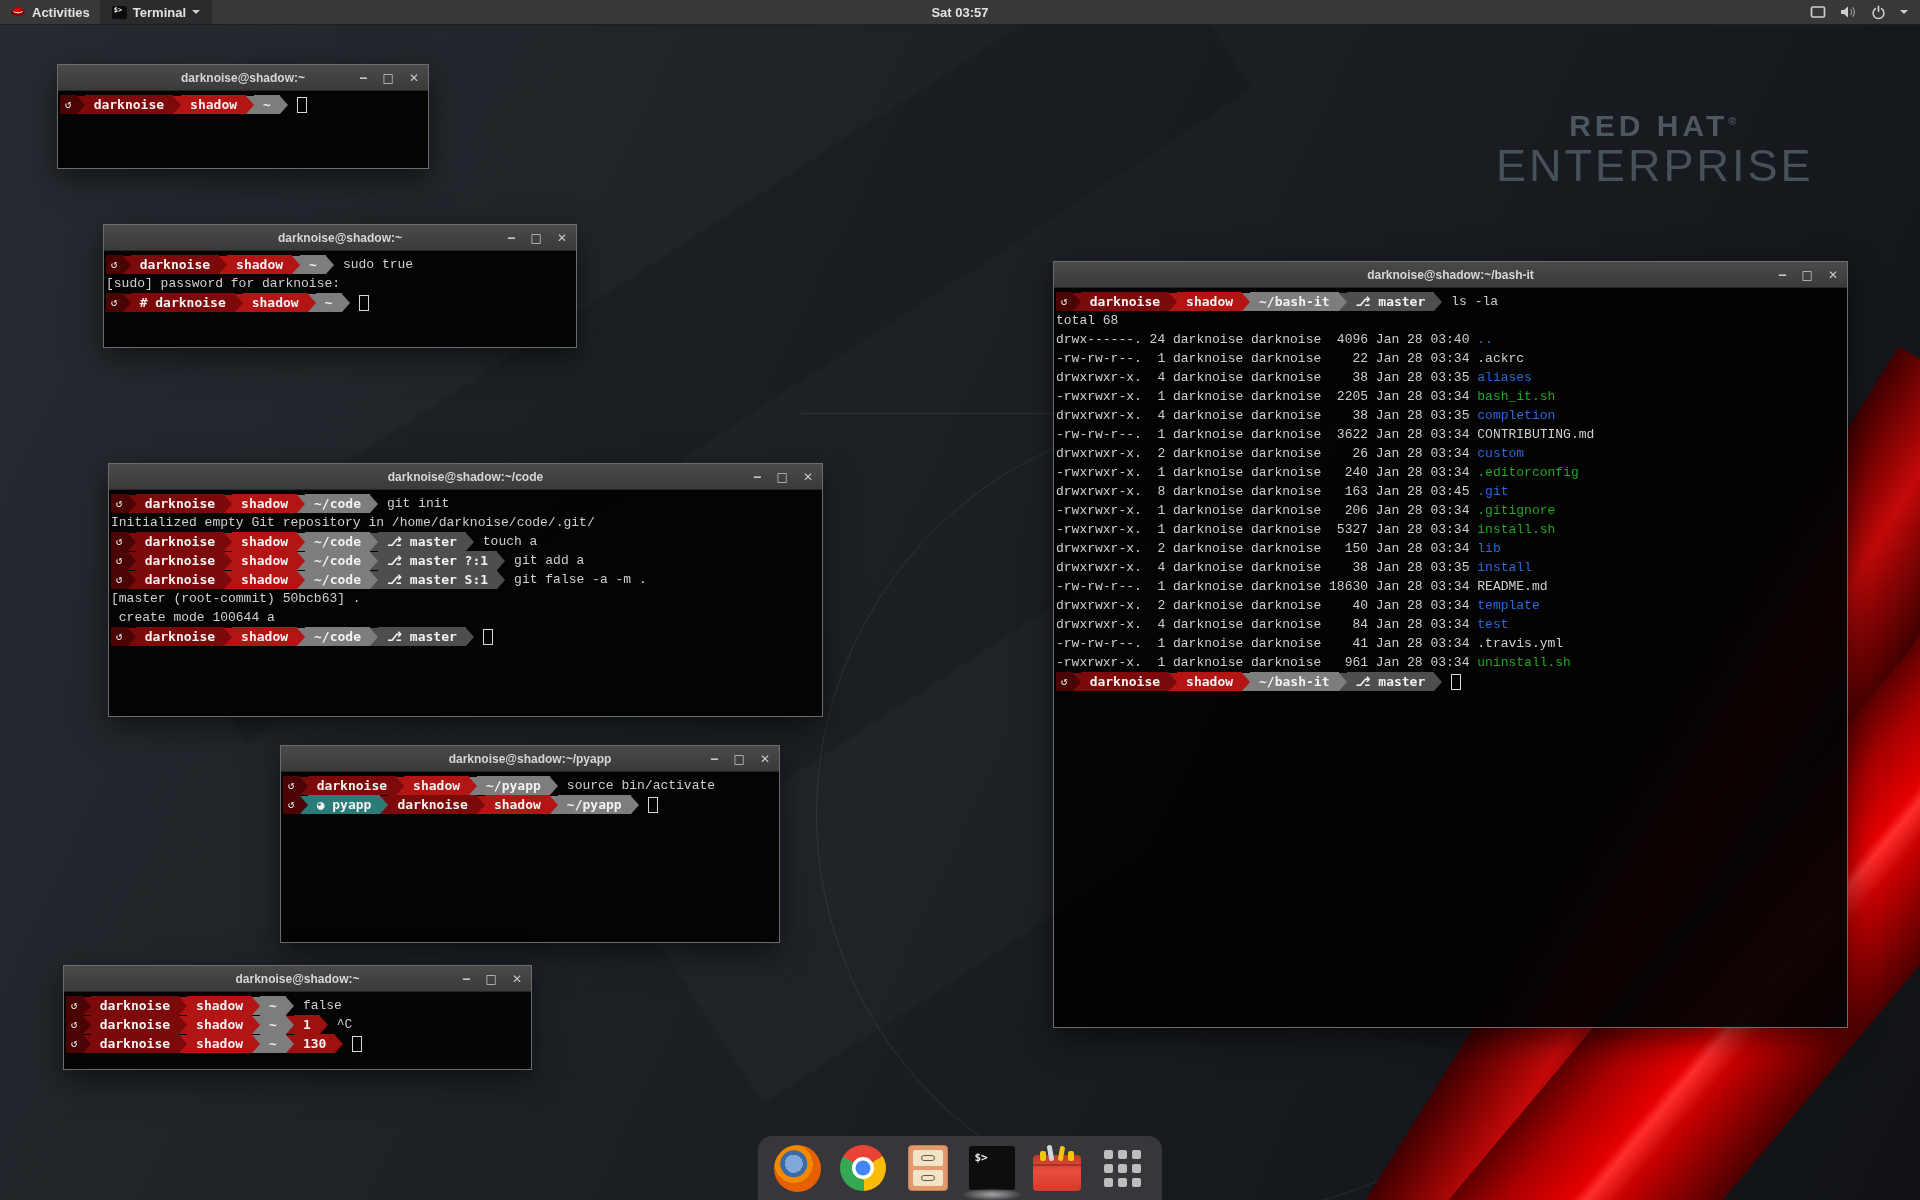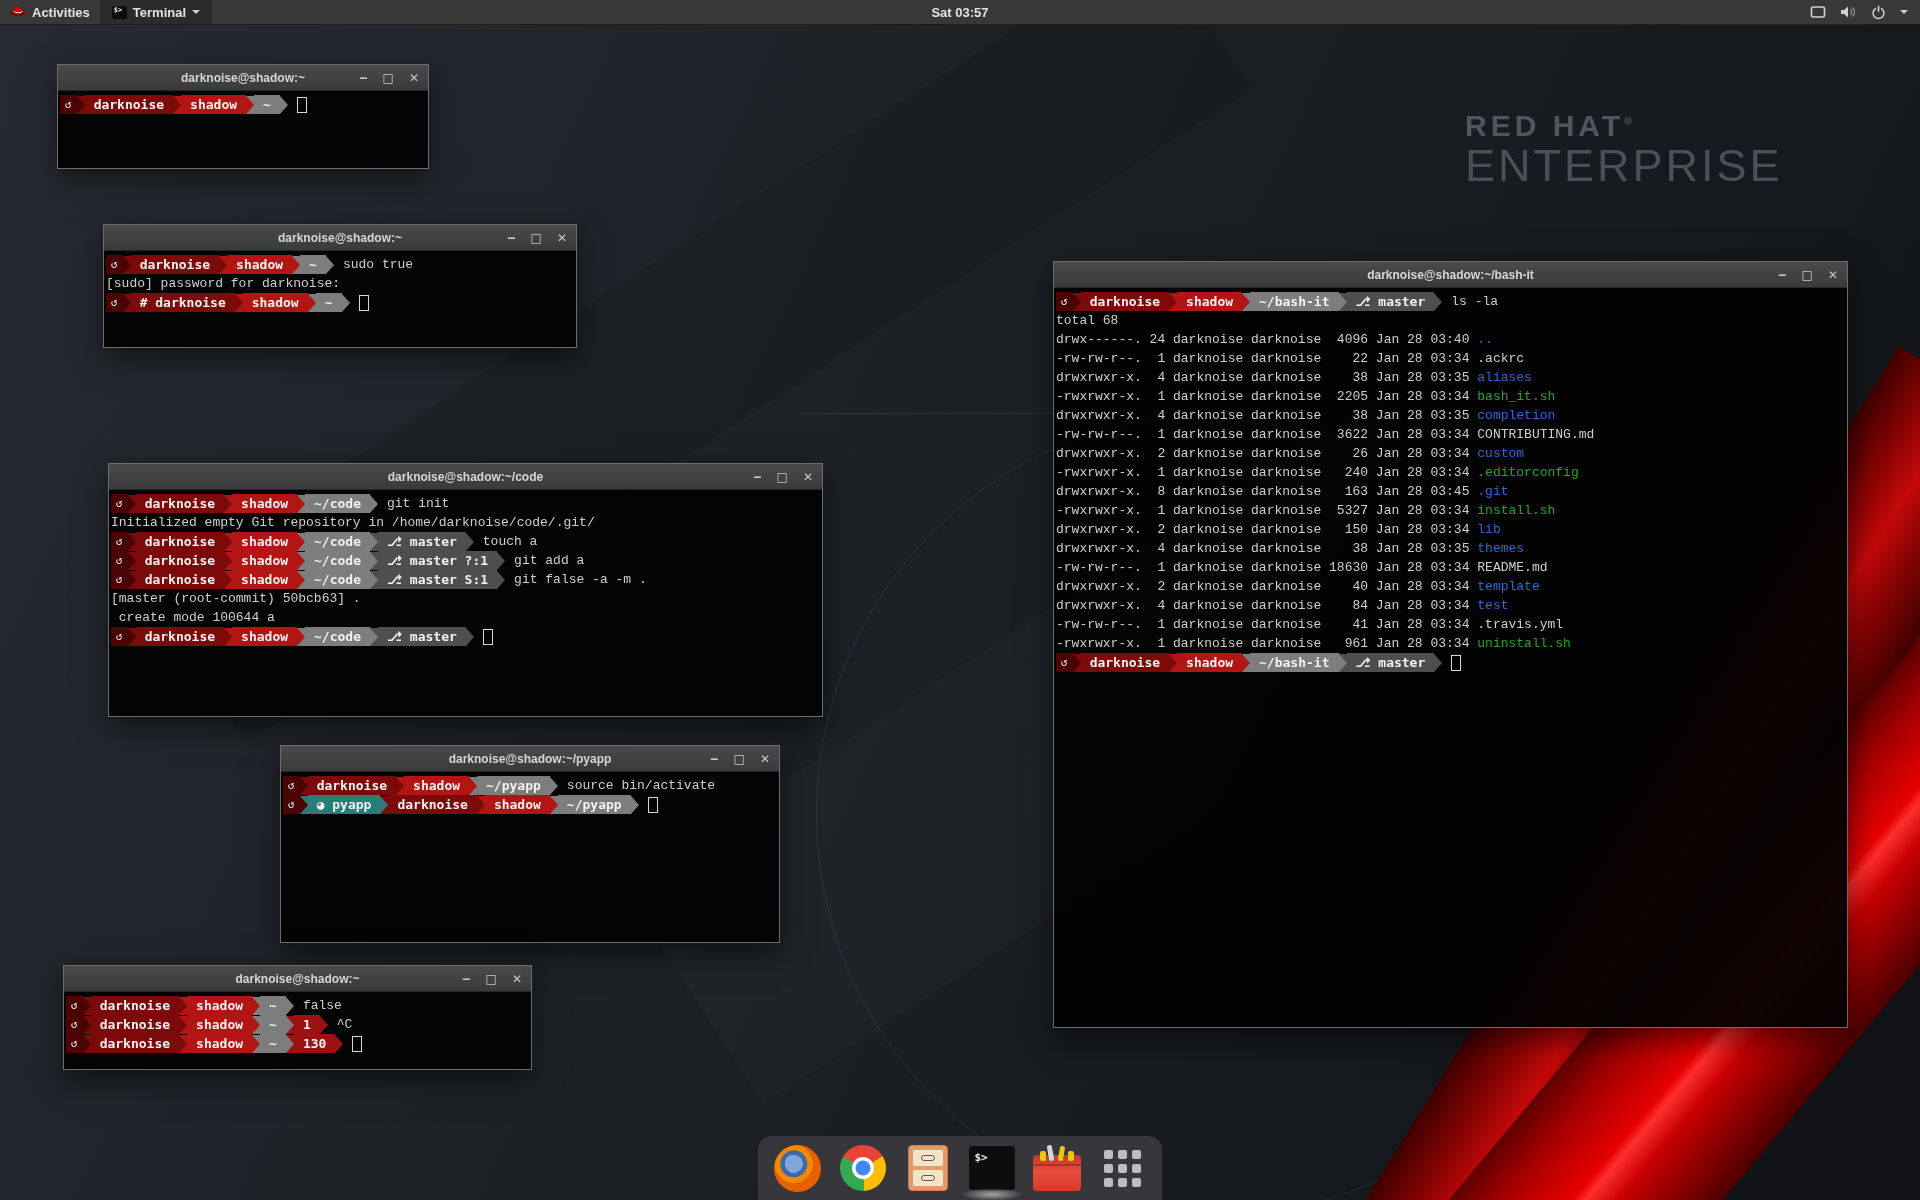--- a/index.html
+++ b/index.html
@@ -29,21 +29,21 @@
   .tb-app{display:flex;align-items:center;gap:6px;padding:0 12px;height:100%;background:#2b2b2b;}
   .mini-term{width:15px;height:13px;background:#0c0c0c;border-radius:2px;color:#eee;
     font:bold 7px "DejaVu Sans Mono",monospace;padding:1px 0 0 2px;box-sizing:border-box;line-height:7px;}
   .chev{width:0;height:0;border-left:4px solid transparent;border-right:4px solid transparent;
     border-top:4px solid #cfcfcf;display:inline-block;}
   .tb-clock{position:absolute;left:50%;transform:translateX(-50%);font-weight:bold;}
   .tb-right{margin-left:auto;display:flex;align-items:center;gap:14px;padding-right:12px;height:100%;}
   .tb-right span{display:flex;align-items:center;}
 
   
-  .branding{position:absolute;left:1465px;top:104px;color:#4c5762;z-index:2;user-select:none;}
+  .branding{position:absolute;left:1496px;top:104px;color:#4c5762;z-index:2;user-select:none;text-align:center;}
   .b1{font-size:30px;font-weight:bold;letter-spacing:4px;line-height:34px;}
   .b2{font-size:45px;font-weight:300;letter-spacing:3px;line-height:46px;color:#475159;}
   .b3{font-size:45px;font-weight:300;letter-spacing:3px;line-height:46px;color:#475159;}
   .branding sup{font-size:11px;vertical-align:super;}
 
   
   .term-window{position:absolute;background:rgba(2,2,2,0.94);border:1px solid #6c6c6c;
     box-shadow:0 10px 28px rgba(0,0,0,0.55);z-index:10;box-sizing:border-box;}
   .titlebar{height:25px;background:linear-gradient(#4a4a4a,#3a3a3a);border-bottom:1px solid #262626;
     display:flex;align-items:center;justify-content:center;position:relative;
@@ -400,30 +400,34 @@
           </div>
           <div class="tline">
             <span class="ttext">-rwxrwxr-x.  1 darknoise darknoise   240 Jan 28 03:34 </span>
             <span class="ttext fn-exec">.editorconfig</span>
           </div>
           <div class="tline">
             <span class="ttext">drwxrwxr-x.  8 darknoise darknoise   163 Jan 28 03:45 </span>
             <span class="ttext fn-dir">.git</span>
           </div>
           <div class="tline">
+            <span class="ttext">-rwxrwxr-x.  1 darknoise darknoise   206 Jan 28 03:34 </span>
+            <span class="ttext fn-exec">.gitignore</span>
+          </div>
+          <div class="tline">
             <span class="ttext">-rwxrwxr-x.  1 darknoise darknoise  5327 Jan 28 03:34 </span>
             <span class="ttext fn-exec">install.sh</span>
           </div>
           <div class="tline">
             <span class="ttext">drwxrwxr-x.  2 darknoise darknoise   150 Jan 28 03:34 </span>
             <span class="ttext fn-dir">lib</span>
           </div>
           <div class="tline">
             <span class="ttext">drwxrwxr-x.  4 darknoise darknoise    38 Jan 28 03:35 </span>
-            <span class="ttext fn-dir">themes</span>
+            <span class="ttext fn-dir">install</span>
           </div>
           <div class="tline">
             <span class="ttext">-rw-rw-r--.  1 darknoise darknoise 18630 Jan 28 03:34 </span>
             <span class="ttext">README.md</span>
           </div>
           <div class="tline">
             <span class="ttext">drwxrwxr-x.  2 darknoise darknoise    40 Jan 28 03:34 </span>
             <span class="ttext fn-dir">template</span>
           </div>
           <div class="tline">

